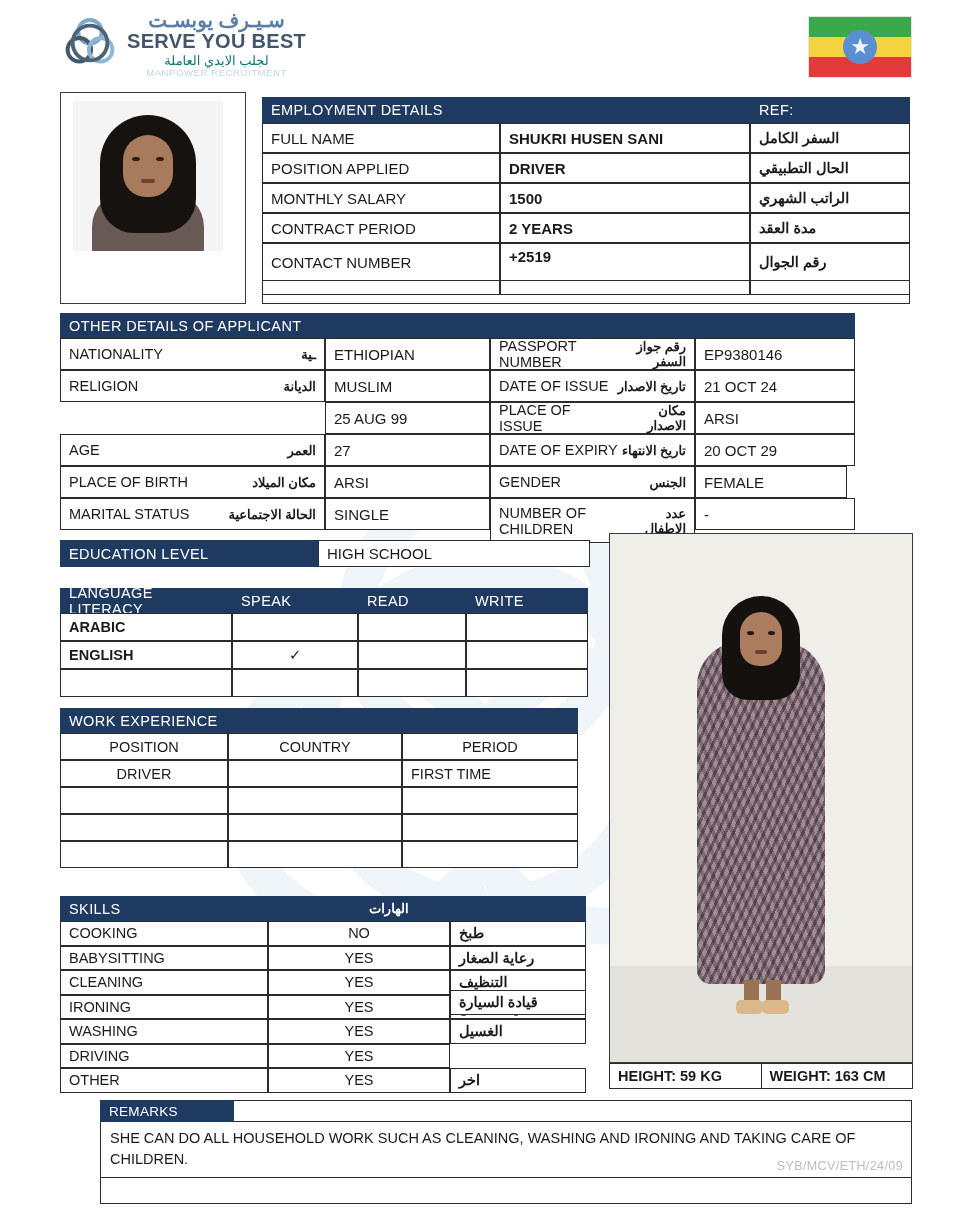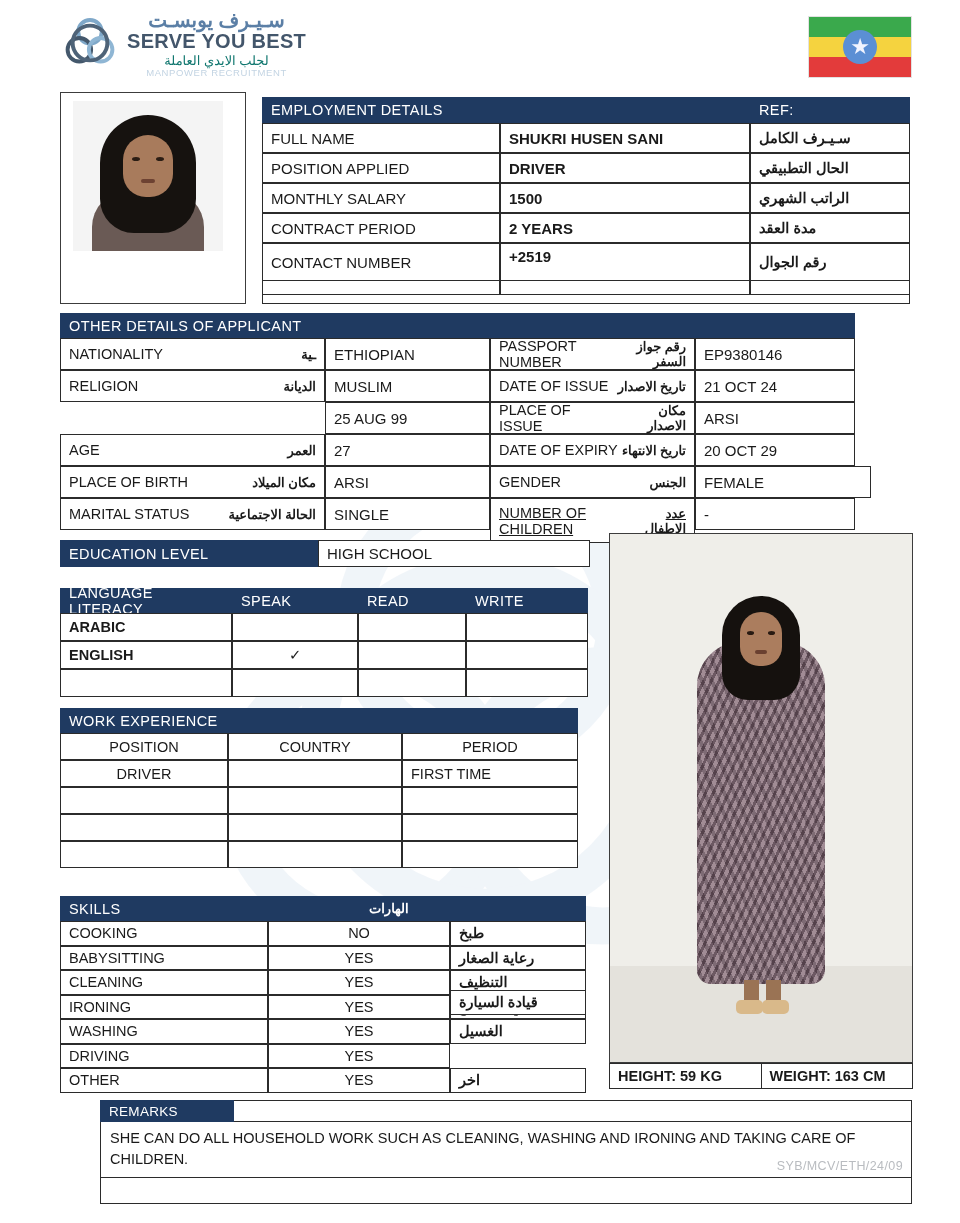--- a/index.html
+++ b/index.html
@@ -246,21 +246,21 @@
       </div>
     </div>
   </div>
 
   <div id="employment-table" style="position: absolute; left: 0px; top: 0px; width: 960px; height: 1223px;">
       <div style="position: absolute; left: 262px; top: 97px; width: 648px; height: 207px; border: 1px solid rgb(43, 43, 43);"></div>
       <div class="bar" style="position: absolute; left: 262px; top: 97px; width: 488px; height: 26px;">EMPLOYMENT DETAILS</div>
       <div class="bar" style="position: absolute; left: 750px; top: 97px; width: 160px; height: 26px;">REF:</div>
       <div class="cell" style="left: 262px; top: 123px; width: 238px; height: 30px; font-size: 15px;">FULL NAME</div>
       <div class="cell bold" style="left: 500px; top: 123px; width: 250px; height: 30px; font-size: 15px;">SHUKRI HUSEN SANI</div>
-      <div class="cell c-right ar" style="left: 750px; top: 123px; width: 160px; height: 30px;">سـيـرف الكامل</div>
+      <div class="cell c-right ar" style="left: 750px; top: 123px; width: 160px; height: 30px;">السفر الكامل</div>
       <div class="cell" style="left: 262px; top: 153px; width: 238px; height: 30px; font-size: 15px;">POSITION APPLIED</div>
       <div class="cell bold" style="left: 500px; top: 153px; width: 250px; height: 30px; font-size: 15px;">DRIVER</div>
       <div class="cell c-right ar" style="left: 750px; top: 153px; width: 160px; height: 30px;">الحال التطبيقي</div>
       <div class="cell" style="left: 262px; top: 183px; width: 238px; height: 30px; font-size: 15px;">MONTHLY SALARY</div>
       <div class="cell bold" style="left: 500px; top: 183px; width: 250px; height: 30px; font-size: 15px;">1500</div>
       <div class="cell c-right ar" style="left: 750px; top: 183px; width: 160px; height: 30px;">الراتب الشهري</div>
       <div class="cell" style="left: 262px; top: 213px; width: 238px; height: 30px; font-size: 15px;">CONTRACT PERIOD</div>
       <div class="cell bold" style="left: 500px; top: 213px; width: 250px; height: 30px; font-size: 15px;">2 YEARS</div>
       <div class="cell c-right ar" style="left: 750px; top: 213px; width: 160px; height: 30px;">مدة العقد</div>
       <div class="cell" style="left: 262px; top: 243px; width: 238px; height: 30px; font-size: 15px;">CONTACT NUMBER</div>
@@ -320,22 +320,22 @@
       <div class="cell" style="left: 695px; top: 402px; width: 160px; height: 32px; font-size: 15px;">ARSI</div>
       <div class="cell" style="left: 490px; top: 434px; width: 205px; height: 32px;">
         <span>DATE OF EXPIRY</span>
         <span class="ar" style="margin-left: auto;">تاريخ الانتهاء</span>
       </div>
       <div class="cell" style="left: 695px; top: 434px; width: 160px; height: 32px; font-size: 15px;">20 OCT 29</div>
       <div class="cell" style="left: 490px; top: 466px; width: 205px; height: 32px;">
         <span>GENDER</span>
         <span class="ar" style="margin-left: auto;">الجنس</span>
       </div>
-      <div class="cell" style="left: 695px; top: 466px; width: 176px; height: 32px; font-size: 15px;">FEMALE</div>
-      <div class="cell" style="left: 490px; top: 498px; width: 205px; height: 45px; text-decoration: underline;">
+      <div class="cell" style="left: 695px; top: 466px; width: 152px; height: 32px; font-size: 15px;">FEMALE</div>
+      <div class="cell" style="left: 490px; top: 498px; width: 205px; height: 45px;">
         <span>NUMBER OF CHILDREN</span>
         <span class="ar" style="margin-left: auto;">عدد الاطفال</span>
       </div>
       <div class="cell" style="left: 695px; top: 498px; width: 160px; height: 32px; font-size: 15px;">-</div>
     </div>
 
   <div id="education-row" style="position: absolute; left: 0px; top: 0px; width: 960px; height: 1223px;">
       <div class="bar" style="position: absolute; left: 60px; top: 540px; width: 258px; height: 27px;">EDUCATION LEVEL</div>
       <div class="cell" style="left: 318px; top: 540px; width: 272px; height: 27px; font-size: 15px;">HIGH   SCHOOL</div>
     </div>

